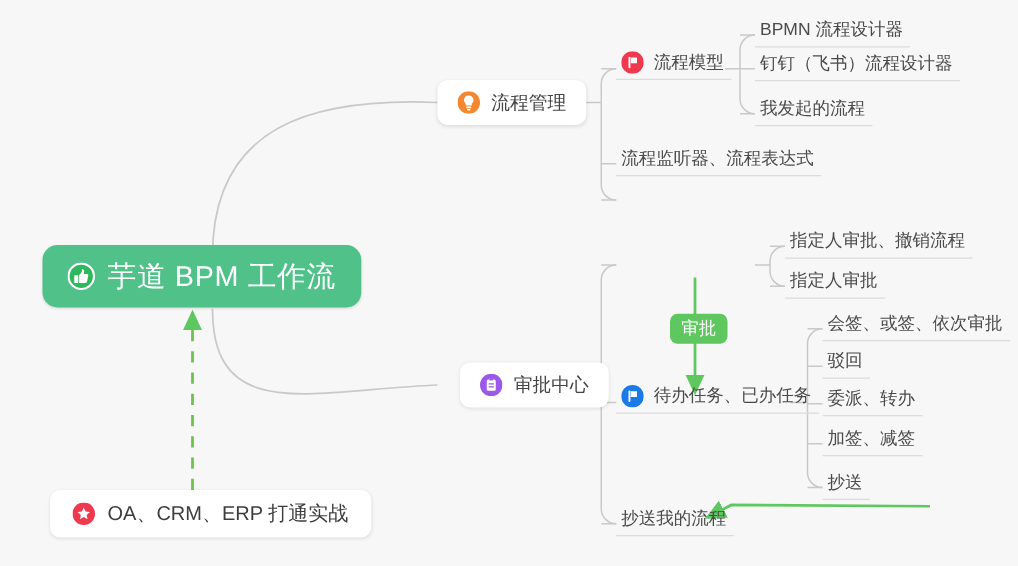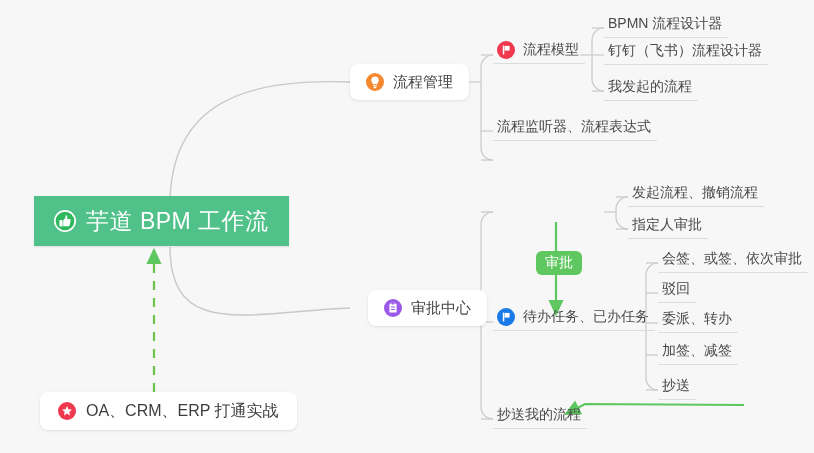--- a/index.html
+++ b/index.html
@@ -30,21 +30,21 @@
   .node {
     position: absolute;
     box-sizing: border-box;
     display: flex;
     align-items: center;
     white-space: nowrap;
   }
   
   .root {
     background: #4fc189;
-    border-radius: 0;
+    border-radius: 12px;
     padding: 0 20px;
     height: 50px;
     color: #ffffff;
     font-size: 23px;
     letter-spacing: 0.5px;
     box-shadow: 0 1px 2px rgba(0,0,0,0.10);
   }
   .root .label { margin-left: 10px; }
   
   .branch {
@@ -222,21 +222,21 @@
         <rect x="7.4" y="3.3" width="3.2" height="2.1" rx="0.8" fill="#ffffff"></rect>
         <rect x="7.4" y="3.3" width="3.2" height="2.1" rx="0.8" fill="#9b59e8"></rect>
         <rect x="6.8" y="7.6" width="4.4" height="1.0" rx="0.5" fill="#9b59e8"></rect>
         <rect x="6.8" y="10.0" width="4.4" height="1.0" rx="0.5" fill="#9b59e8"></rect>
       </svg>
     </span>
     <span class="label">审批中心</span>
   </div>
 
   <div class="node leaf plain" style="left:628px; top:177px;">
-    <span class="label">发起流程、撤销流程</span>
+    <span class="label">指定人审批、撤销流程</span>
   </div>
   <div class="node leaf" style="left:493px; top:301px;">
     <span class="ico">
       <svg viewBox="0 0 18 18">
         <circle cx="9" cy="9" r="9" fill="#1a7ae8"></circle>
         <rect x="5.8" y="4.4" width="1.5" height="9.2" rx="0.6" fill="#ffffff"></rect>
         <path d="M7.6 4.9 L12.6 4.9 L12.6 9.6 L7.6 9.6 Z" fill="#ffffff"></path>
       </svg>
     </span>
     <span class="label">待办任务、已办任务</span>

